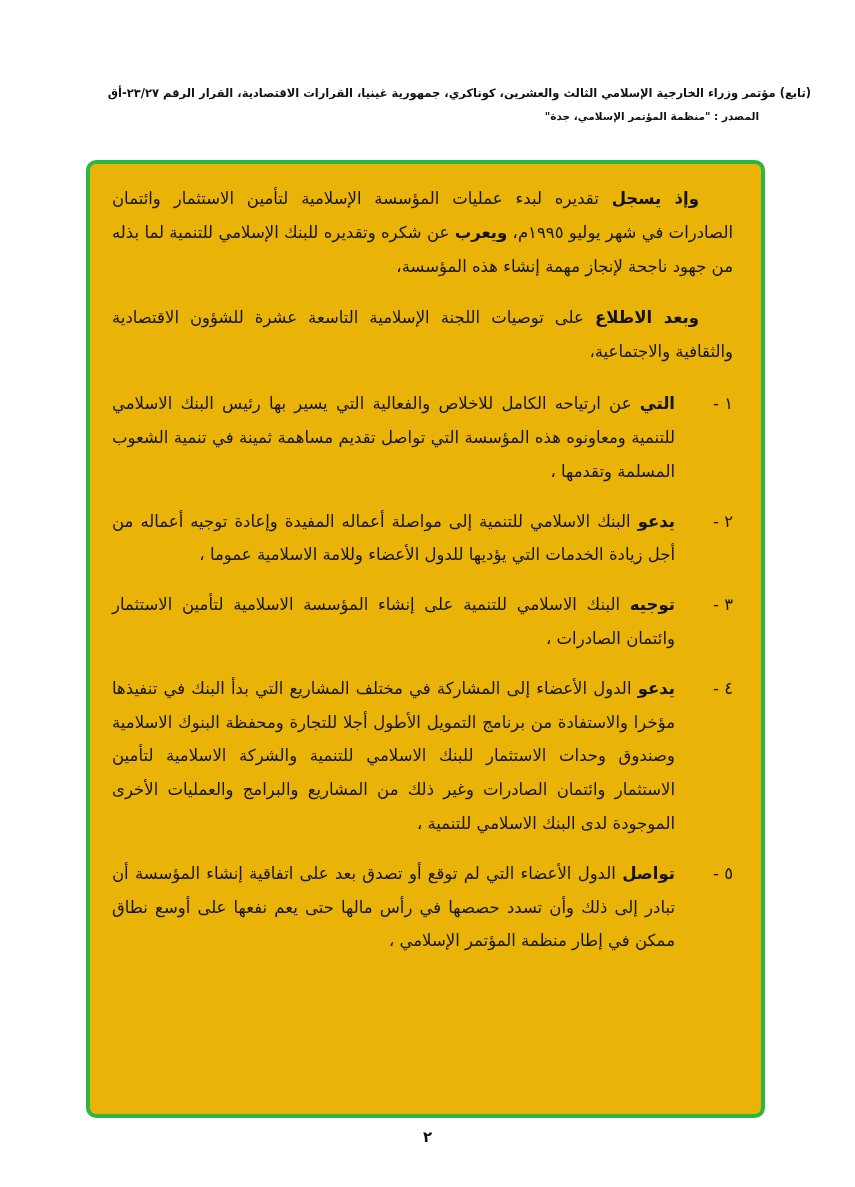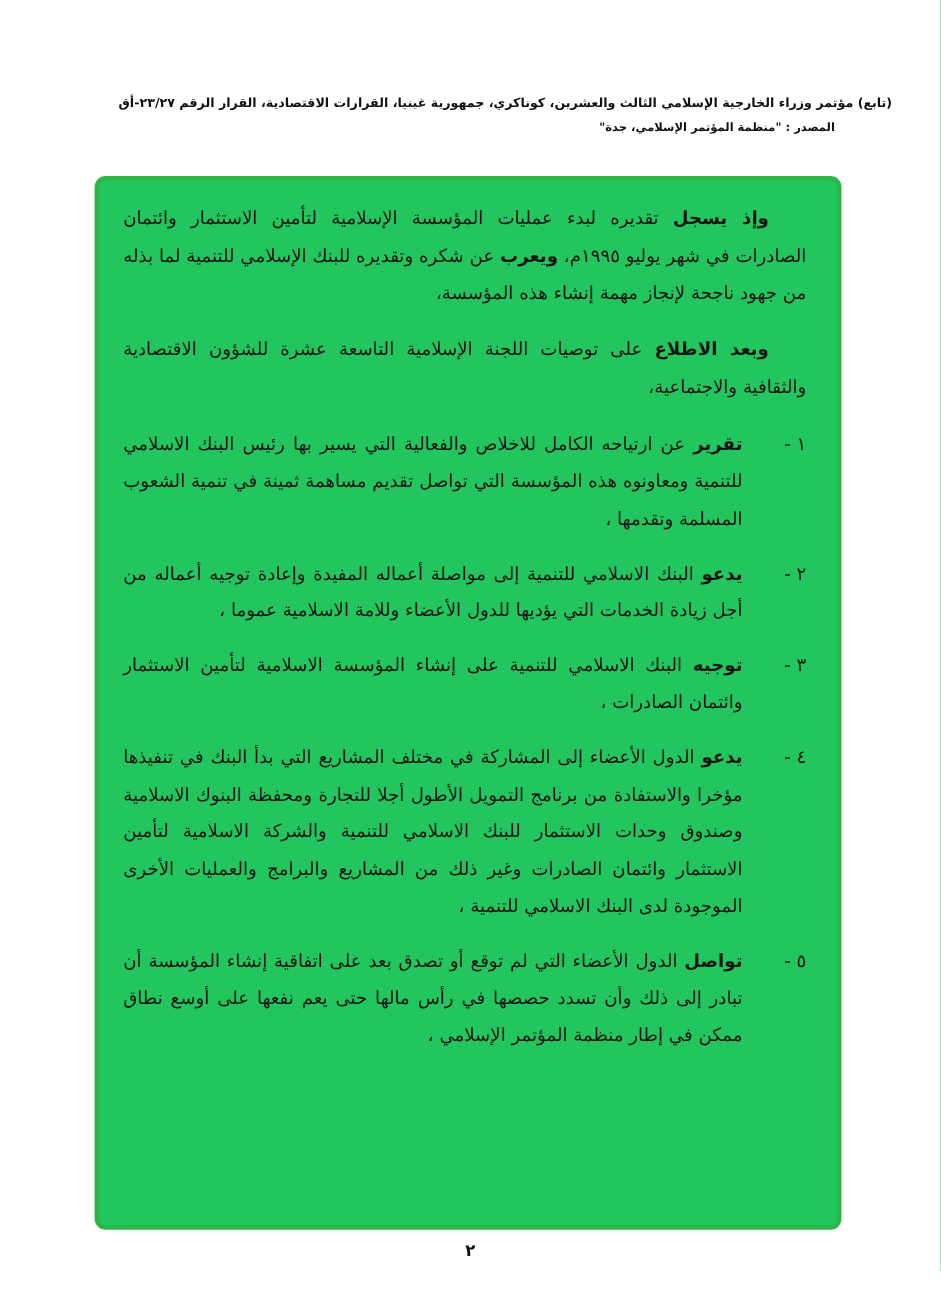--- a/index.html
+++ b/index.html
@@ -33,21 +33,21 @@
       color: #111;
     }
     .highlight-box {
       position: absolute;
       top: 160px; left: 86px;
       width: 679px; height: 958px;
       border: 4px solid #2cb742;
       border-radius: 10px;
       padding: 16px 28px 10px 22px;
       overflow: hidden;
-      background: #22c55e;
+      background: #eab308;
     }
     .content {
       direction: rtl;
       text-align: justify;
       font-size: 16.5px;
       line-height: 2.05;
       color: #141414;
     }
     .para {
       margin: 2px 0 18px;
@@ -95,21 +95,21 @@
       <p class="para"><span class="bold">وإذ يسجل</span><span> تقديره لبدء عمليات المؤسسة الإسلامية لتأمين الاستثمار وائتمان الصادرات في شهر يوليو ١٩٩٥م، </span><span class="bold">ويعرب</span><span> عن شكره وتقديره للبنك الإسلامي للتنمية لما بذله من جهود ناجحة لإنجاز مهمة إنشاء هذه المؤسسة،</span></p>
 
       <p class="para"><span class="bold">وبعد الاطلاع</span><span> على توصيات اللجنة الإسلامية التاسعة عشرة للشؤون الاقتصادية والثقافية والاجتماعية،</span></p>
 
 
 
       <div class="items">
 
         <div class="item">
           <span class="num">١ -</span>
-          <p class="item-text"><span class="bold">تقرير</span><span> عن ارتياحه الكامل للاخلاص والفعالية التي يسير بها رئيس البنك الاسلامي للتنمية ومعاونوه هذه المؤسسة التي تواصل تقديم مساهمة ثمينة في تنمية الشعوب المسلمة وتقدمها ،</span></p>
+          <p class="item-text"><span class="bold">التي</span><span> عن ارتياحه الكامل للاخلاص والفعالية التي يسير بها رئيس البنك الاسلامي للتنمية ومعاونوه هذه المؤسسة التي تواصل تقديم مساهمة ثمينة في تنمية الشعوب المسلمة وتقدمها ،</span></p>
         </div>
 
         <div class="item">
           <span class="num">٢ -</span>
           <p class="item-text"><span class="bold">يدعو</span><span> البنك الاسلامي للتنمية إلى مواصلة أعماله المفيدة وإعادة توجيه أعماله من أجل زيادة الخدمات التي يؤديها للدول الأعضاء وللامة الاسلامية عموما ،</span></p>
         </div>
 
         <div class="item">
           <span class="num">٣ -</span>
           <p class="item-text"><span class="bold">توجيه</span><span> البنك الاسلامي للتنمية على إنشاء المؤسسة الاسلامية لتأمين الاستثمار وائتمان الصادرات ،</span></p>

